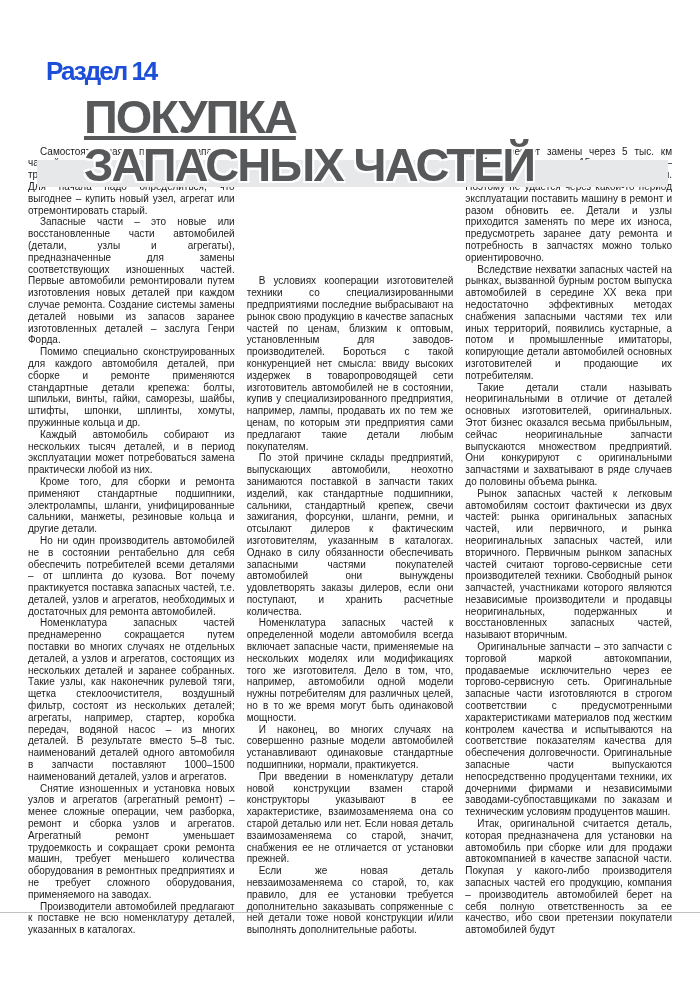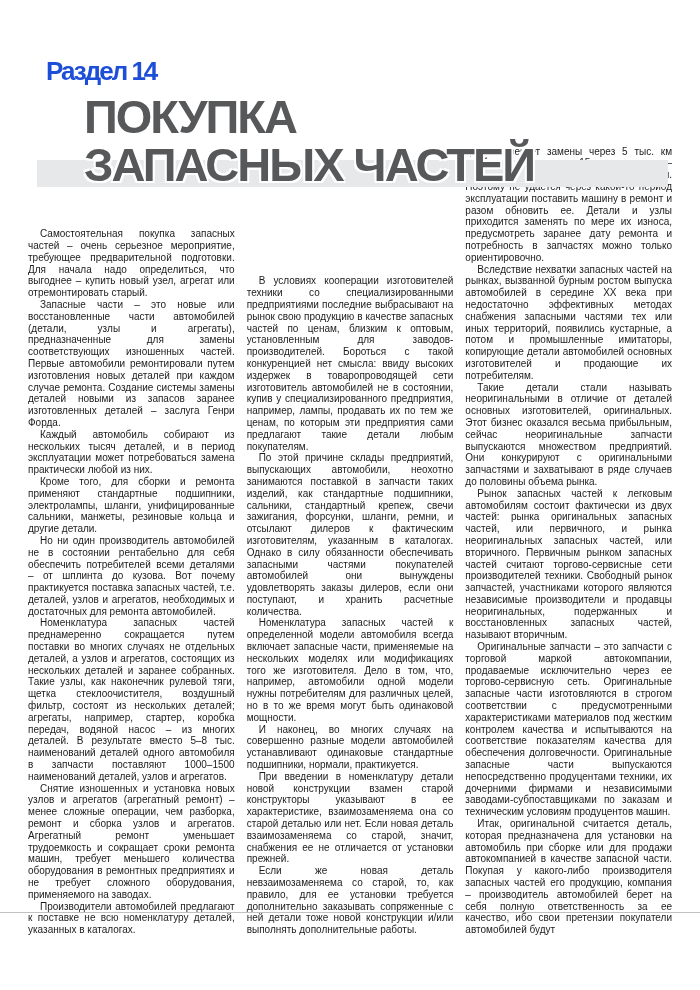--- a/index.html
+++ b/index.html
@@ -15,21 +15,21 @@
     position:absolute;left:46px;top:58px;
     font-size:26px;font-weight:bold;letter-spacing:-2px;
     color:#1d4ed8;line-height:1;white-space:nowrap;
   }
   .title-line{
     position:absolute;left:84px;
     font-size:47px;font-weight:bold;letter-spacing:-2px;
     color:#57585a;line-height:1;white-space:nowrap;z-index:2;
     text-shadow:-2px -2px 0 #fff,2px -2px 0 #fff,-2px 2px 0 #fff,2px 2px 0 #fff;
   }
-  .title-line1{top:93px;}
+  .title-line1{top:93px;text-decoration:underline;}
   .title-line2{top:141px;}
   .title-band{
     position:absolute;left:37px;top:160px;
     width:631px;height:27px;
     background:#e7e8e9;z-index:1;
   }
   
   .columns{
     position:absolute;left:28px;top:221px;
     width:644px;height:715px;
@@ -58,20 +58,21 @@
   <div class="section-label">Раздел 14</div>
   <div class="title-band"></div>
   <div class="title-line title-line1">ПОКУПКА</div>
   <div class="title-line title-line2">ЗАПАСНЫХ ЧАСТЕЙ</div>
 
   <div class="columns">
 
     <div class="col">
       <p class="ind">Самостоятельная покупка запасных частей – очень серьезное мероприятие, требующее предварительной подготовки. Для начала надо определиться, что выгоднее – купить новый узел, агрегат или отремонтировать старый.</p>
       <p class="ind">Запасные части – это новые или восстановленные части автомобилей (детали, узлы и агрегаты), предназначенные для замены соответствующих изношенных частей. Первые автомобили ремонтировали путем изготовления новых деталей при каждом случае ремонта. Создание системы замены деталей новыми из запасов заранее изготовленных деталей – заслуга Генри Форда.</p>
+      <p class="ind">Помимо специально сконструированных для каждого автомобиля деталей, при сборке и ремонте применяются стандартные детали крепежа: болты, шпильки, винты, гайки, саморезы, шайбы, штифты, шпонки, шплинты, хомуты, пружинные кольца и др.</p>
       <p class="ind">Каждый автомобиль собирают из нескольких тысяч деталей, и в период эксплуатации может потребоваться замена практически любой из них.</p>
       <p class="ind">Кроме того, для сборки и ремонта применяют стандартные подшипники, электролампы, шланги, унифицированные сальники, манжеты, резиновые кольца и другие детали.</p>
       <p class="ind">Но ни один производитель автомобилей не в состоянии рентабельно для себя обеспечить потребителей всеми деталями – от шплинта до кузова. Вот почему практикуется поставка запасных частей, т.е. деталей, узлов и агрегатов, необходимых и достаточных для ремонта автомобилей.</p>
       <p class="ind">Номенклатура запасных частей преднамеренно сокращается путем поставки во многих случаях не отдельных деталей, а узлов и агрегатов, состоящих из нескольких деталей и заранее собранных. Такие узлы, как наконечник рулевой тяги, щетка стеклоочистителя, воздушный фильтр, состоят из нескольких деталей; агрегаты, например, стартер, коробка передач, водяной насос – из многих деталей. В результате вместо 5–8 тыс. наименований деталей одного автомобиля в запчасти поставляют 1000–1500 наименований деталей, узлов и агрегатов.</p>
       <p class="ind">Снятие изношенных и установка новых узлов и агрегатов (агрегатный ремонт) – менее сложные операции, чем разборка, ремонт и сборка узлов и агрегатов. Агрегатный ремонт уменьшает трудоемкость и сокращает сроки ремонта машин, требует меньшего количества оборудования в ремонтных предприятиях и не требует сложного оборудования, применяемого на заводах.</p>
       <p class="ind">Производители автомобилей предлагают к поставке не всю номенклатуру деталей, указанных в каталогах.</p>
     </div>
 
     <div class="col">
       <p class="ind">В условиях кооперации изготовителей техники со специализированными предприятиями последние выбрасывают на рынок свою продукцию в качестве запасных частей по ценам, близким к оптовым, установленным для заводов-производителей. Бороться с такой конкуренцией нет смысла: ввиду высоких издержек в товаропроводящей сети изготовитель автомобилей не в состоянии, купив у специализированного предприятия, например, лампы, продавать их по тем же ценам, по которым эти предприятия сами предлагают такие детали любым покупателям.</p>

